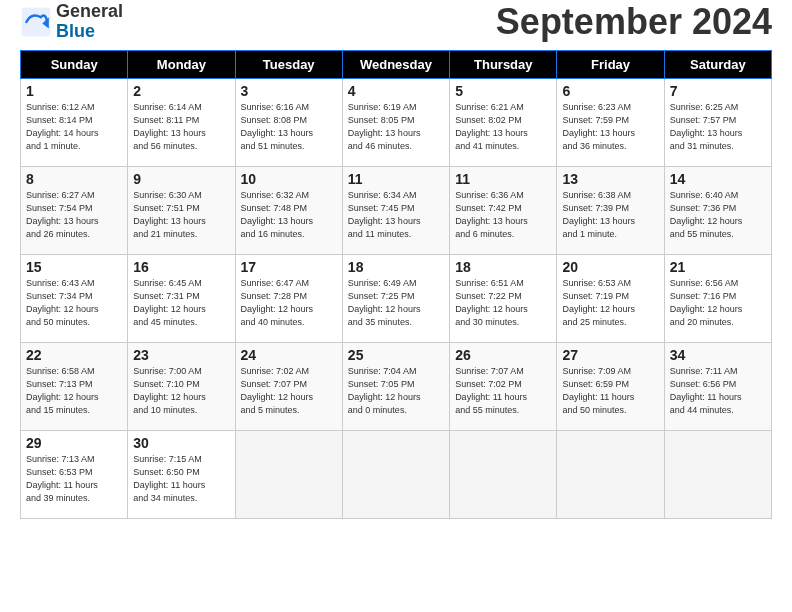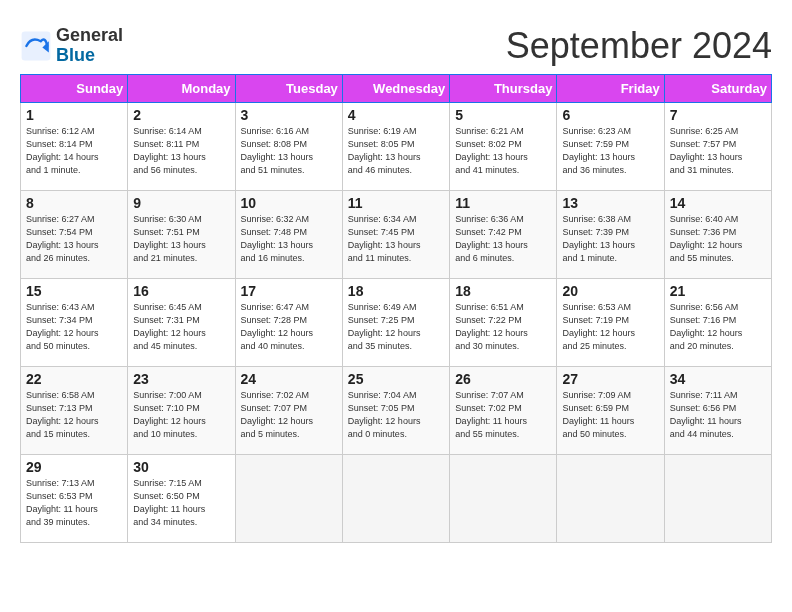--- a/index.html
+++ b/index.html
@@ -5,21 +5,21 @@
     * { margin: 0; padding: 0; box-sizing: border-box; }
     body {
       font-family: Arial, sans-serif;
       background: #fff;
       width: 792px;
       height: 612px;
       overflow: hidden;
     }
     .page {
       width: 792px;
-      padding: 26px 20px 10px 20px;
+      padding: 2px 20px 10px 20px;
     }
     .header {
       display: flex;
       align-items: flex-start;
       justify-content: space-between;
       margin-bottom: 8px;
     }
     .logo {
       display: flex;
       align-items: center;
@@ -36,40 +36,40 @@
     }
     .logo-icon {
       width: 32px;
       height: 32px;
     }
     .title-block {
       text-align: right;
     }
     .month-title {
       font-size: 36px;
-      font-weight: normal;
+      font-weight: bold;
       color: #333;
       line-height: 1.1;
     }
     .location {
       font-size: 15px;
       color: #555;
     }
     table {
       width: 100%;
       border-collapse: collapse;
       table-layout: fixed;
     }
     thead th {
-      background-color: #d946ef;
+      background-color: #000000;
       color: #fff;
       font-size: 13px;
       font-weight: bold;
       padding: 6px 4px;
-      text-align: right;
+      text-align: center;
       border: 1px solid #1a73e8;
     }
     tbody td {
       border: 1px solid #ccc;
       vertical-align: top;
       padding: 4px 5px;
       font-size: 9.5px;
       color: #333;
       height: 88px;
       background: #fff;

